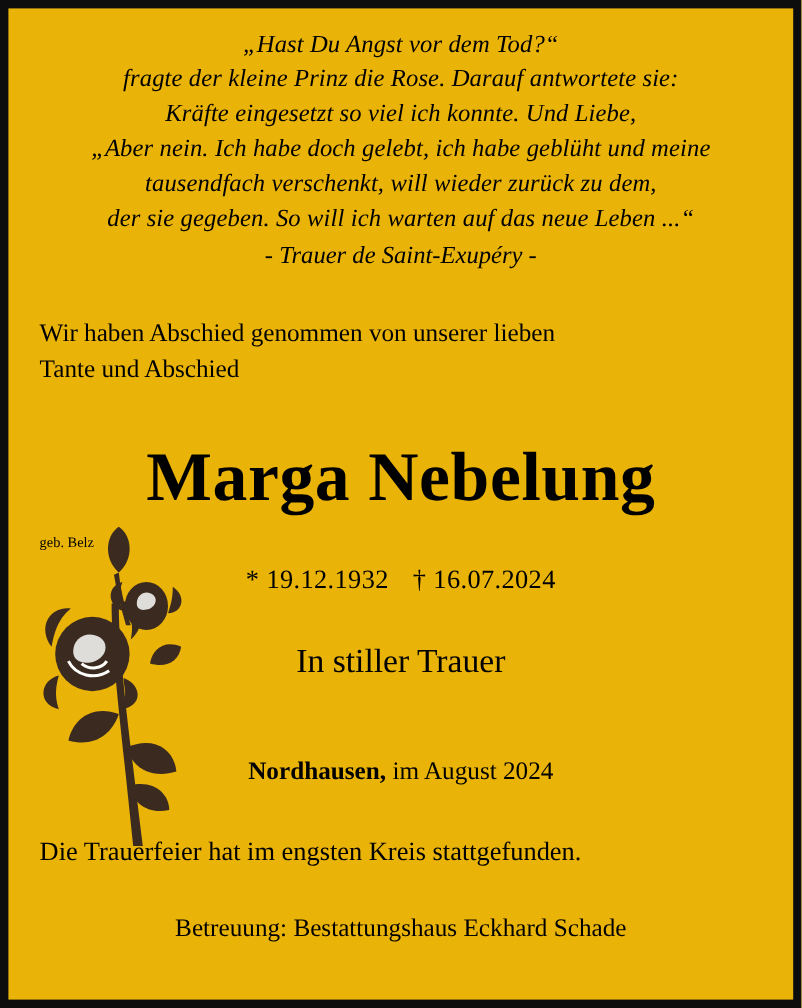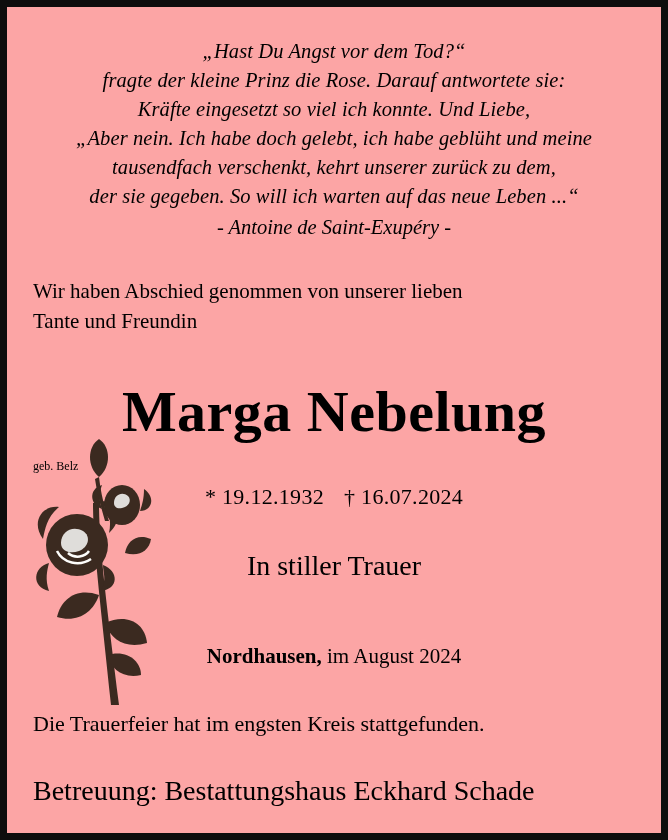--- a/index.html
+++ b/index.html
@@ -13,22 +13,22 @@
     font-family: "Liberation Serif", serif;
     color: #000000;
     overflow: hidden;
   }
   .obituary {
     position: relative;
     box-sizing: border-box;
     width: 668px;
     height: 840px;
     border: 7px solid #0d0d0d;
-    background: #fca5a5;
-    padding: 24px 26px 10px 26px;
+    background: #eab308;
+    padding: 10px 26px 10px 26px;
   }
   .poem {
     text-align: center;
     font-style: italic;
     font-size: 20.5px;
     line-height: 29px;
     letter-spacing: 0.1px;
     margin-top: 6px;
   }
   .poem div {
@@ -88,51 +88,51 @@
     margin-top: 62px;
   }
   .place-line .place {
     font-weight: bold;
   }
   .ceremony {
     font-size: 22px;
     margin-top: 42px;
   }
   .provider {
-    text-align: left;
-    font-size: 28px;
+    text-align: center;
+    font-size: 21px;
     margin-top: 38px;
   }
   .rose {
     position: absolute;
     left: 24px;
     top: 410px;
     width: 130px;
     height: 290px;
   }
 </style>
 </head>
 <body>
 
 <div class="obituary">
 
   <div class="poem">
     <div>„Hast Du Angst vor dem Tod?“</div>
     <div>fragte der kleine Prinz die Rose. Darauf antwortete sie:</div>
     <div>Kräfte eingesetzt so viel ich konnte. Und Liebe,</div>
     <div>„Aber nein. Ich habe doch gelebt, ich habe geblüht und meine</div>
-    <div>tausendfach verschenkt, kehrt unserer zurück zu dem,</div>
+    <div>tausendfach verschenkt, will wieder zurück zu dem,</div>
     <div>der sie gegeben. So will ich warten auf das neue Leben ...“</div>
   </div>
 
-  <div class="attribution">- Antoine de Saint-Exupéry -</div>
+  <div class="attribution">- Trauer de Saint-Exupéry -</div>
 
   <div class="intro">
     <div>Wir haben Abschied genommen von unserer lieben</div>
-    <div>Tante und Freundin</div>
+    <div>Tante und Abschied</div>
   </div>
 
   <div class="name">Marga Nebelung</div>
   <div class="birthname">geb. Belz</div>
   <div class="dates">
     <span>* 19.12.1932</span><span class="gap"></span><span>† 16.07.2024</span>
   </div>
 
   <div class="mourning-label">In stiller Trauer</div>
 

